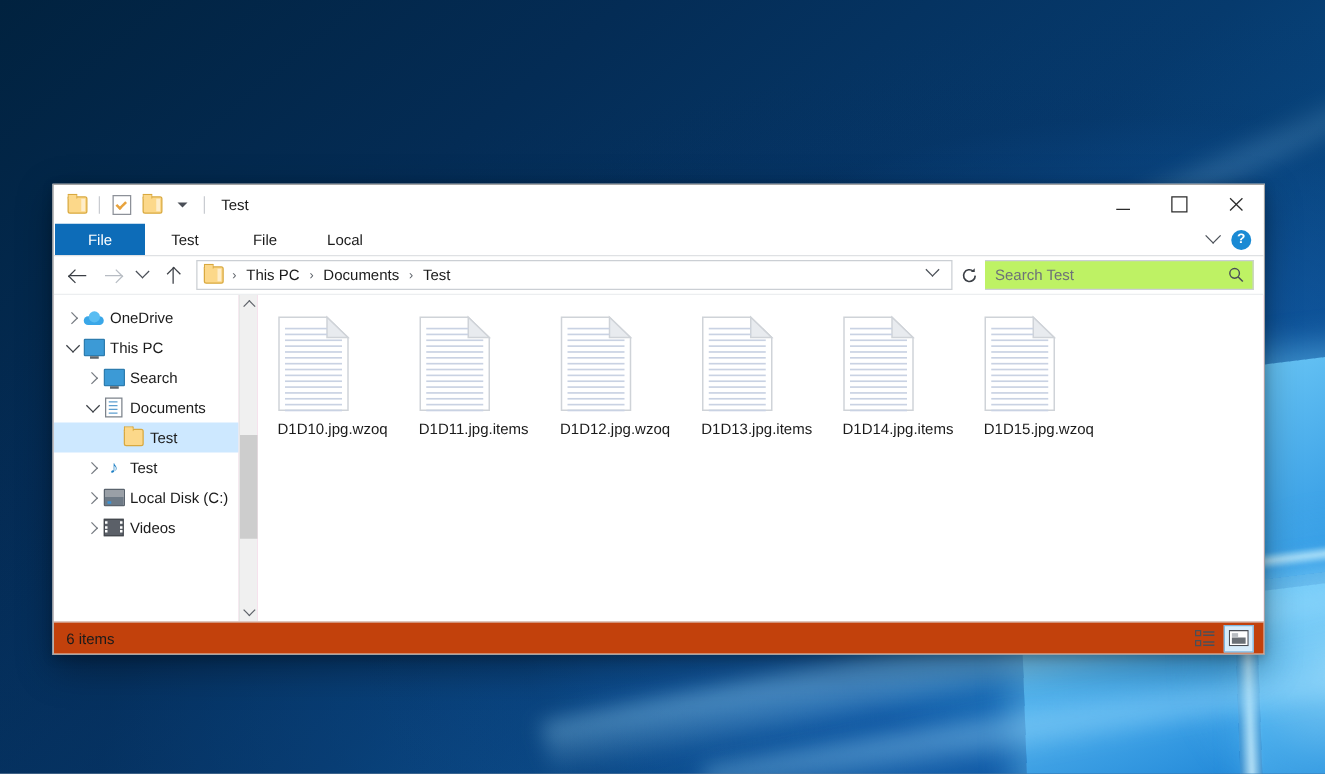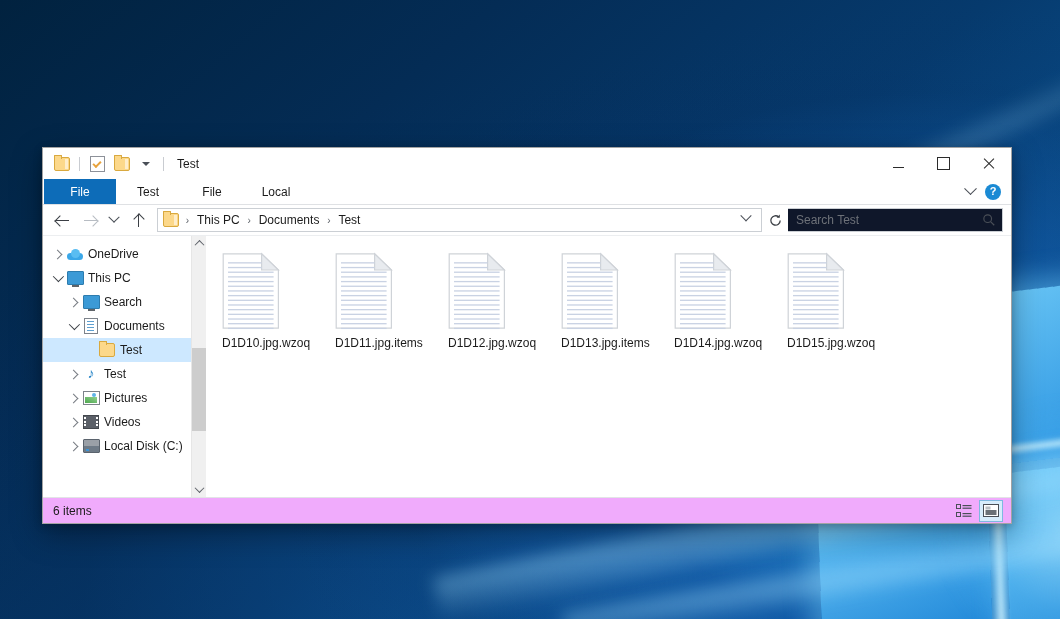--- a/index.html
+++ b/index.html
@@ -357,21 +357,21 @@
   .refresh-btn {
     width: 22px; height: 22px;
     display: flex; align-items: center; justify-content: center;
     flex: 0 0 auto;
   }
   .searchbox {
     width: 200px;
     height: 22px;
     border: 1px solid #cbcfd4;
     border-left: none;
-    background: #0f172a;
+    background: #bef264;
     display: flex;
     align-items: center;
     padding: 0 6px 0 8px;
     flex: 0 0 auto;
   }
   .search-text {
     flex: 1 1 auto;
     font-size: 12px;
     color: #6d7178;
   }
@@ -643,21 +643,21 @@
     font-size: 12px;
     color: #1b1b1b;
     margin-top: 6px;
     white-space: nowrap;
   }
 
   
   .statusbar {
     height: 25px;
     flex: 0 0 auto;
-    background: #f0abfc;
+    background: #c2410c;
     border-top: 1px solid #e2e4e6;
     display: flex;
     align-items: center;
     padding: 0 6px 0 10px;
     position: relative;
   }
   .status-text {
     font-size: 12px;
     color: #1b1b1b;
   }
@@ -834,41 +834,32 @@
             <span class="nav-ico">
               <span class="ico-music">♪</span>
             </span>
             <span class="nav-label">Test</span>
           </div>
           <div class="nav-item" style="padding-left: 22px;">
             <span class="nav-expander">
               <span class="exp-closed"></span>
             </span>
             <span class="nav-ico">
-              <span class="ico-picture"></span>
-            </span>
-            <span class="nav-label">Pictures</span>
+              <span class="ico-disk"></span>
+            </span>
+            <span class="nav-label">Local Disk (C:)</span>
           </div>
           <div class="nav-item" style="padding-left: 22px;">
             <span class="nav-expander">
               <span class="exp-closed"></span>
             </span>
             <span class="nav-ico">
               <span class="ico-video"></span>
             </span>
             <span class="nav-label">Videos</span>
-          </div>
-          <div class="nav-item" style="padding-left: 22px;">
-            <span class="nav-expander">
-              <span class="exp-closed"></span>
-            </span>
-            <span class="nav-ico">
-              <span class="ico-disk"></span>
-            </span>
-            <span class="nav-label">Local Disk (C:)</span>
           </div>
         </div>
 
       <div class="nav-scrollbar">
         <div class="sb-arrow">
             <span class="sb-up"></span>
           </div>
         <div class="sb-track">
           <div class="sb-thumb"></div>
         </div>
@@ -989,21 +980,21 @@
                 <rect x="5" y="39.2" width="38" height="1.1" fill="#c9d2e3"></rect>
                 <rect x="5" y="43.1" width="38" height="1.1" fill="#c9d2e3"></rect>
                 <rect x="5" y="47" width="38" height="1.1" fill="#c9d2e3"></rect>
                 <rect x="5" y="50.9" width="38" height="1.1" fill="#c9d2e3"></rect>
                 <rect x="5" y="54.8" width="38" height="1.1" fill="#c9d2e3"></rect>
                 <rect x="5" y="58.699999999999996" width="38" height="1.1" fill="#c9d2e3"></rect>
                 <rect x="5" y="62.6" width="38" height="1.1" fill="#c9d2e3"></rect>
                 <rect x="5" y="66.5" width="38" height="1.1" fill="#c9d2e3"></rect>
                 <rect x="5" y="70.4" width="38" height="1.1" fill="#c9d2e3"></rect>
               </svg></div>
-            <div class="file-name">D1D14.jpg.wzoq</div>
+            <div class="file-name">D1D14.jpg.items</div>
           </div>
           <div class="file-item">
             <div class="file-icon"><svg width="60" height="78" viewBox="0 0 50 64" aria-hidden="true">
                 <path d="M1 1 H33 L47 14.5 V63 H1 Z" fill="#ffffff" stroke="#cfd3d8" stroke-width="1"></path>
                 <path d="M33 1 L47 14.5 H33 Z" fill="#e8ebef" stroke="#cfd3d8" stroke-width="1"></path>
                 <rect x="5" y="8" width="28" height="1.1" fill="#c9d2e3"></rect>
                 <rect x="5" y="11.9" width="28" height="1.1" fill="#c9d2e3"></rect>
                 <rect x="5" y="15.8" width="38" height="1.1" fill="#c9d2e3"></rect>
                 <rect x="5" y="19.7" width="38" height="1.1" fill="#c9d2e3"></rect>
                 <rect x="5" y="23.6" width="38" height="1.1" fill="#c9d2e3"></rect>

